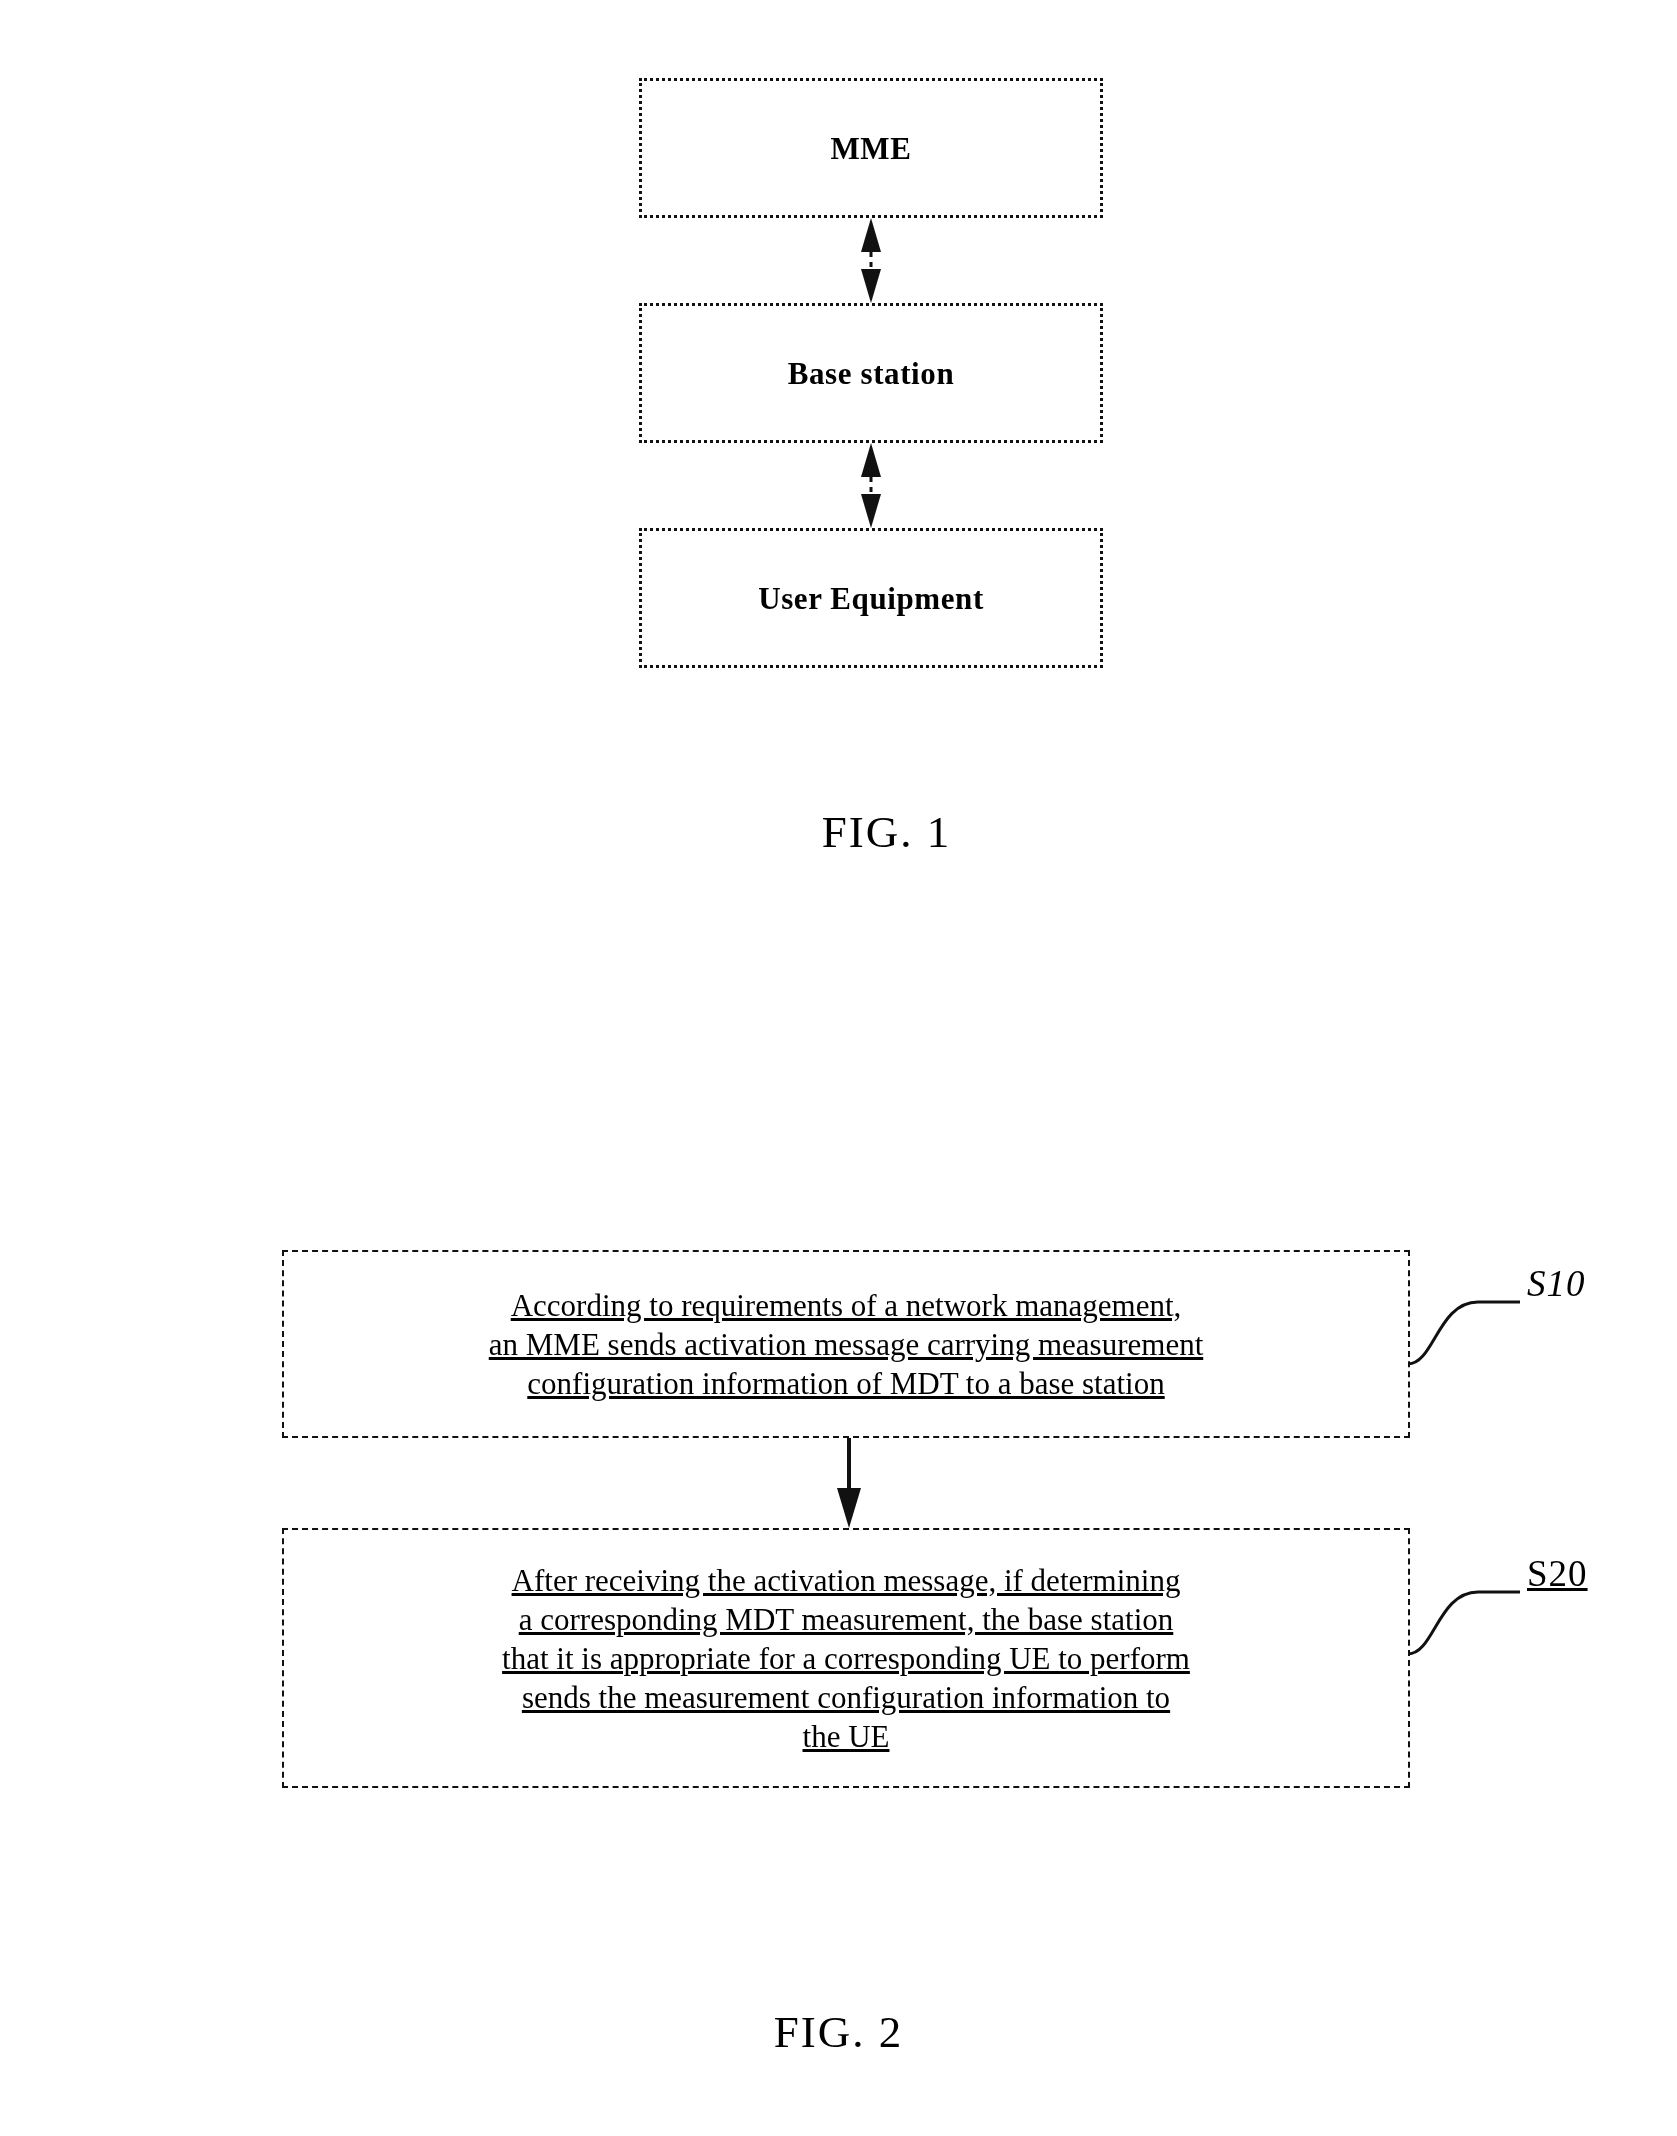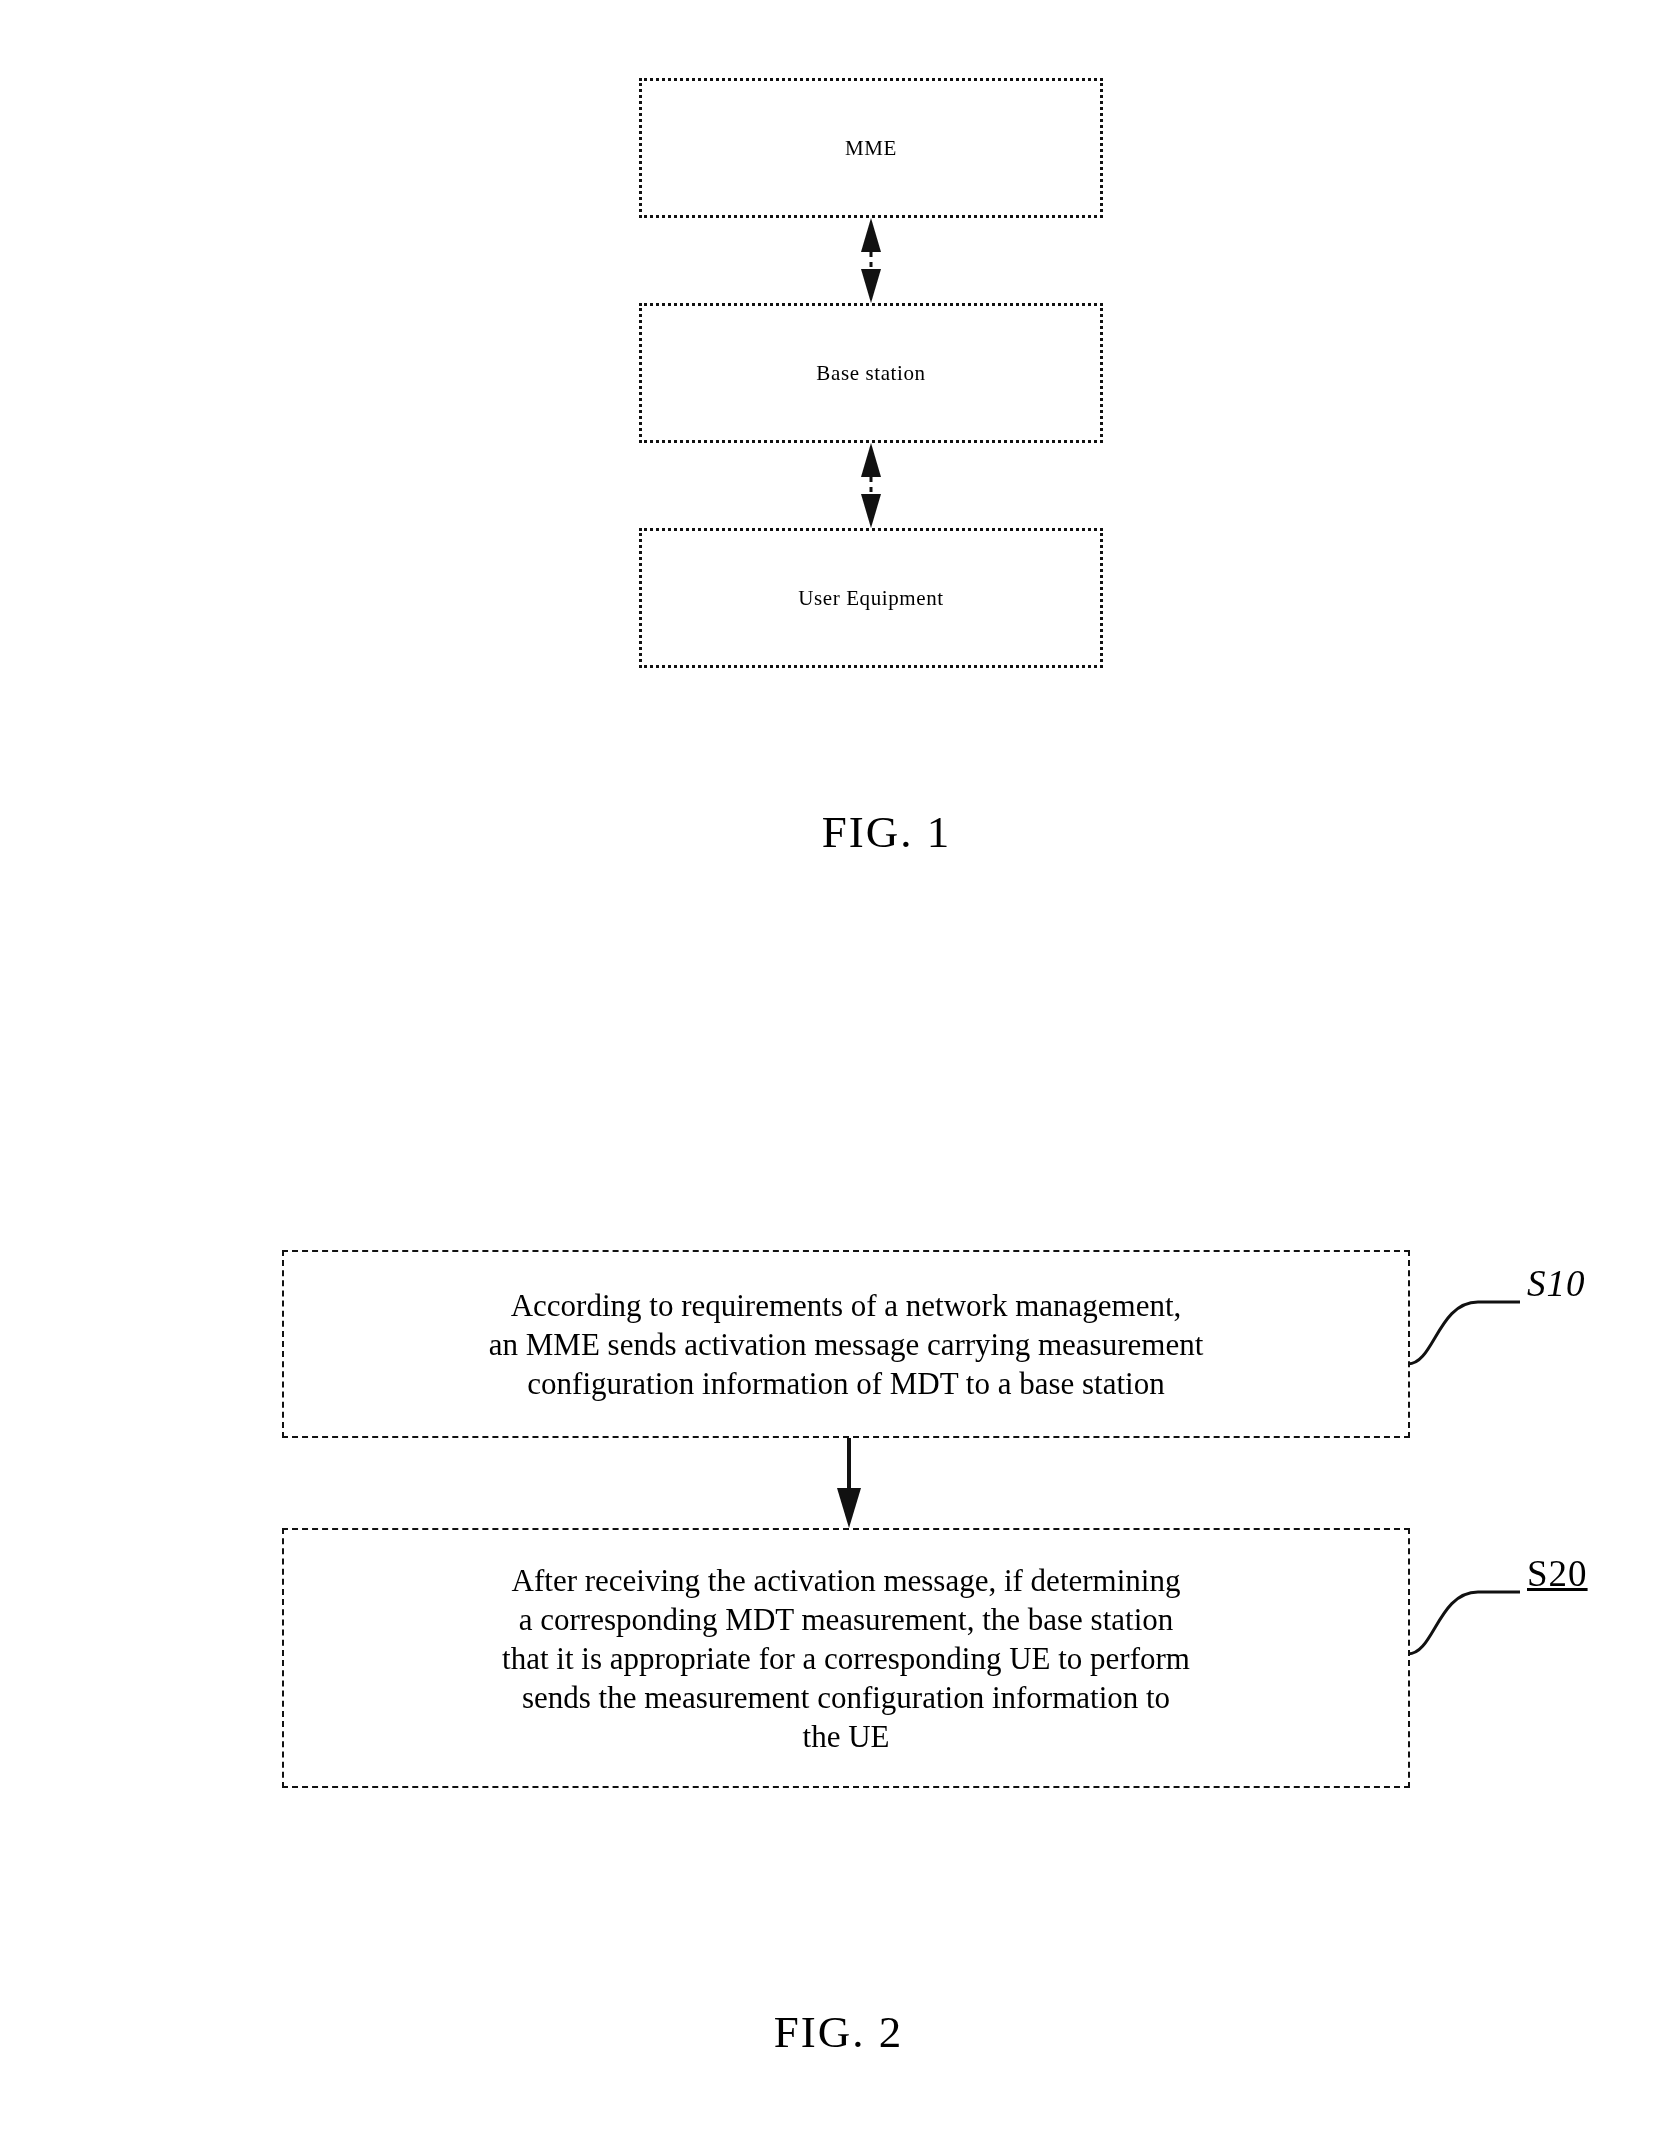--- a/index.html
+++ b/index.html
@@ -28,24 +28,25 @@
     width: 464px;
     height: 140px;
     box-sizing: border-box;
     border: 3px dotted #111111;
     display: flex;
     align-items: center;
     justify-content: center;
     background: #ffffff;
   }
   .fig1-box .lbl {
-    font-size: 21px;
+    font-size: 31px;
     letter-spacing: 0.6px;
     line-height: 1;
     white-space: nowrap;
+    font-weight: bold;
   }
   #fig1-box-mme   { top: 78px; }
   #fig1-box-bs    { top: 303px; }
   #fig1-box-ue    { top: 528px; }
 
   
   .dbl-arrow {
     position: absolute;
     left: 855px;
     width: 32px;
@@ -79,20 +80,21 @@
     justify-content: center;
     padding: 6px 14px;
   }
   #flow-box-s10 { top: 1250px; height: 188px; }
   #flow-box-s20 { top: 1528px; height: 260px; }
 
   .flow-box .line {
     font-size: 31px;
     line-height: 39px;
     white-space: nowrap;
+    text-decoration: underline;
   }
 
   
   #flow-arrow {
     position: absolute;
     left: 834px;
     top: 1438px;
     width: 30px;
     height: 90px;
   }

